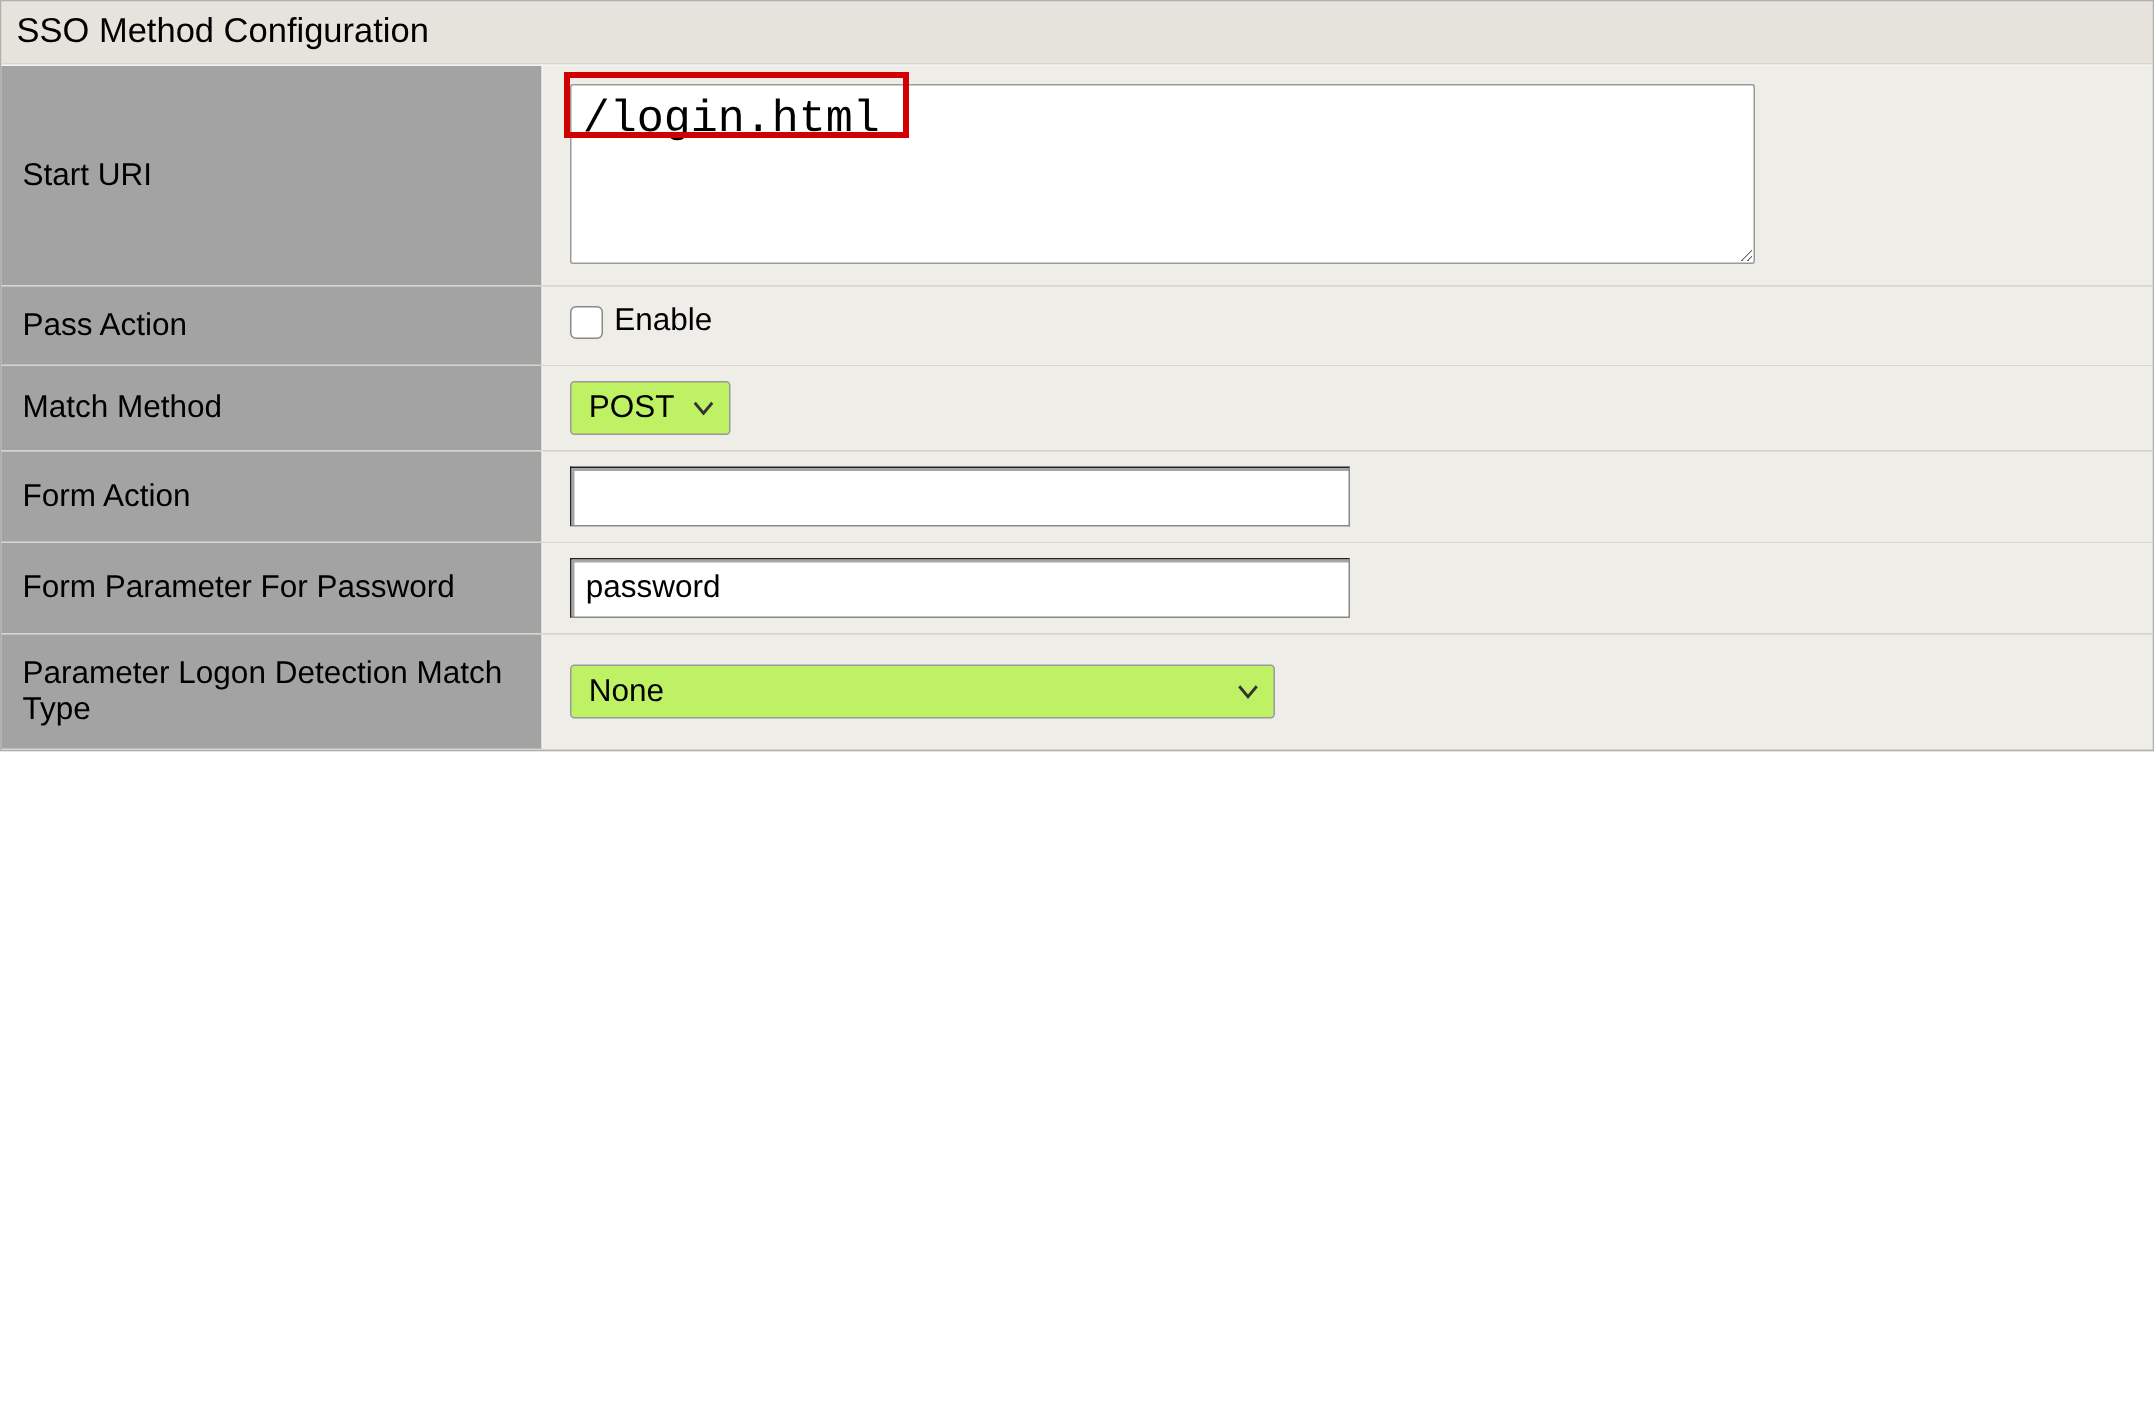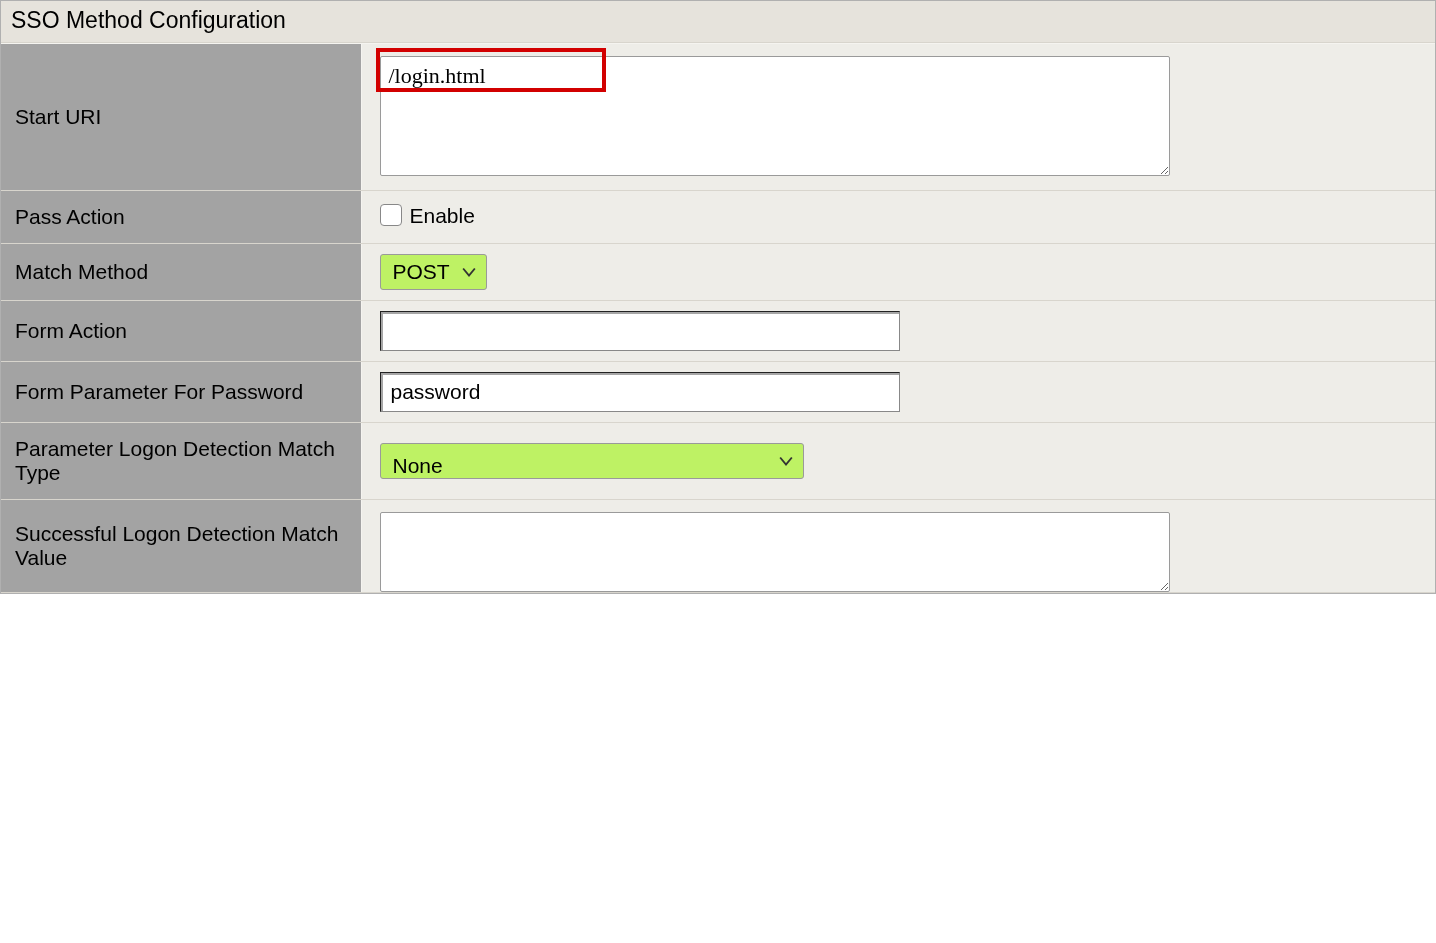--- a/index.html
+++ b/index.html
@@ -43,22 +43,22 @@
   td.field-cell {
     background: #eeede8;
     padding: 10px 18px;
     position: relative;
   }
   textarea.ta {
     display: block;
     background: #fff;
     border: 1px solid #9a9a9a;
     border-radius: 2px;
-    font-family: Liberation Serif, serif;
-    font-size: 22px;
+    font-family: Liberation Mono, monospace;
+    font-size: 30px;
     padding: 6px 8px;
     resize: both;
     overflow: auto;
   }
   textarea.ta-wide { width: 790px; height: 120px; }
   textarea.ta-wide2 { width: 600px; height: 160px; }
   textarea.ta-wide3 { width: 790px; height: 80px; }
 
   .text-input {
     background: #fff;
@@ -87,25 +87,25 @@
   }
   .select .chev {
     position: absolute;
     right: 10px;
     top: 50%;
     transform: translateY(-50%);
     width: 14px; height: 14px;
     display: flex; align-items: center; justify-content: center;
   }
   .select .chev svg { width: 14px; height: 14px; }
-  .select-wide { width: 424px; align-items: flex-end; }
+  .select-wide { width: 470px; }
 
   .checkbox-wrap {
     display: inline-flex;
-    align-items: flex-start;
+    align-items: flex-end;
     gap: 8px;
   }
   .cb {
     width: 22px; height: 22px;
     border: 1px solid #888;
     border-radius: 4px;
     background: #fff;
     display: inline-block;
   }
 
@@ -180,22 +180,16 @@
           <span>None</span>
           <span class="chev">
             <svg viewBox="0 0 12 12">
                   <path d="M1 3 L6 9 L11 3" fill="none" stroke="#333" stroke-width="1.6"></path>
                 </svg>
           </span>
         </div>
       </td>
     </tr>
 
-    <tr>
-      <td class="label-cell">Successful Logon Detection Match Value</td>
-      <td class="field-cell" style="padding-top:12px;padding-bottom:0;">
-        <textarea class="ta ta-wide3" style=""></textarea>
-      </td>
-    </tr>
 
   </tbody>
     </table>
 </div>
 
 </body></html>

